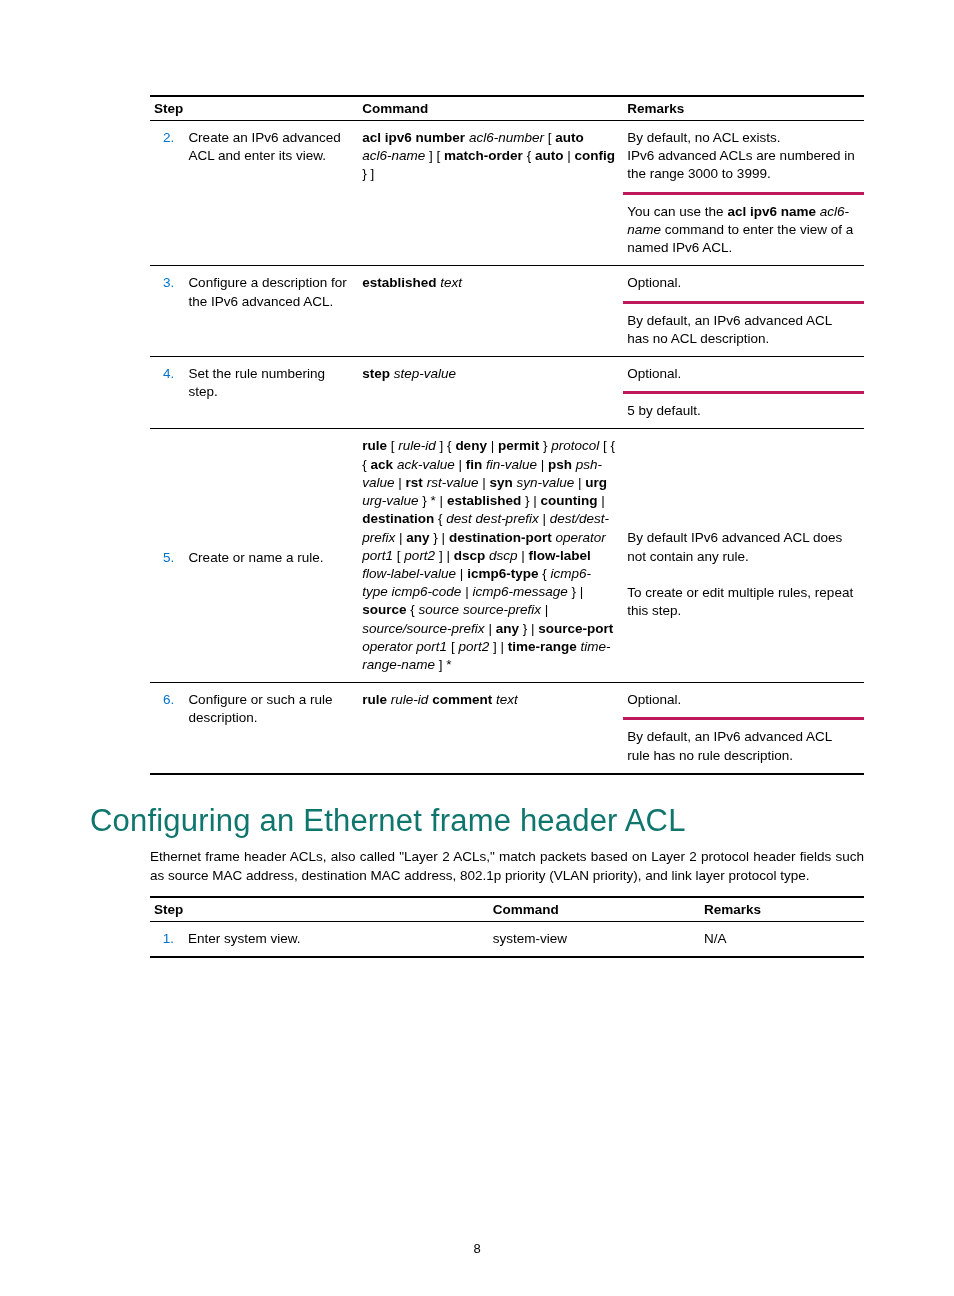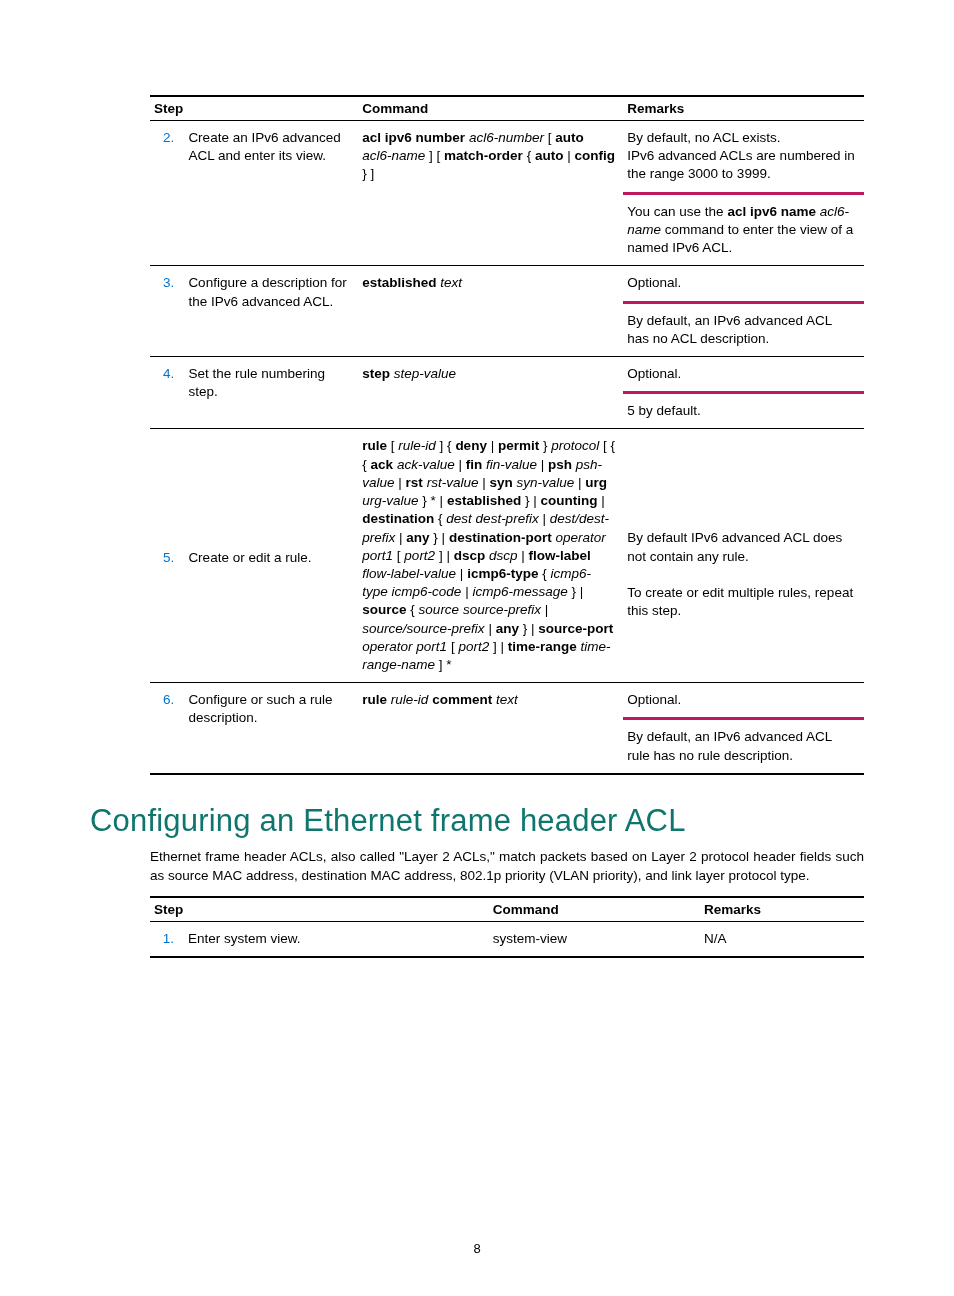--- a/index.html
+++ b/index.html
@@ -160,21 +160,21 @@
             <div>5 by default.</div>
           </div>
         </td>
       </tr>
 
       <tr class="body-row">
         <td class="num">
             <div class="cell" style="padding-top:120px">5.</div>
           </td>
         <td>
-            <div class="cell" style="padding-top:120px">Create or edit a rule.</div>
+            <div class="cell" style="padding-top:120px">Create or name a rule.</div>
           </td>
         <td>
             <div class="cell"><span class="b">rule</span> [ <span class="i">rule-id</span> ] { <span class="b">deny</span> | <span class="b">permit</span> } <span class="i">protocol</span> [ { { <span class="b">ack</span> <span class="i">ack-value</span> | <span class="b">fin</span> <span class="i">fin-value</span> | <span class="b">psh</span> <span class="i">psh-value</span> | <span class="b">rst</span> <span class="i">rst-value</span> | <span class="b">syn</span> <span class="i">syn-value</span> | <span class="b">urg</span> <span class="i">urg-value</span> } * | <span class="b">established</span> } | <span class="b">counting</span> | <span class="b">destination</span> { <span class="i">dest dest-prefix</span> | <span class="i">dest/dest-prefix</span> | <span class="b">any</span> } | <span class="b">destination-port</span> <span class="i">operator port1</span> [ <span class="i">port2</span> ] | <span class="b">dscp</span> <span class="i">dscp</span> | <span class="b">flow-label</span> <span class="i">flow-label-value</span> | <span class="b">icmp6-type</span> { <span class="i">icmp6-type icmp6-code</span> | <span class="i">icmp6-message</span> } | <span class="b">source</span> { <span class="i">source source-prefix</span> | <span class="i">source/source-prefix</span> | <span class="b">any</span> } | <span class="b">source-port</span> <span class="i">operator port1</span> [ <span class="i">port2</span> ] | <span class="b">time-range</span> <span class="i">time-range-name</span> ] *</div>
           </td>
         <td>
           <div class="remarks-stack">
             <div style="padding-top:100px">By default IPv6 advanced ACL does not contain any rule.<br><br>To create or edit multiple rules, repeat this step.</div>
           </div>
         </td>
       </tr>

